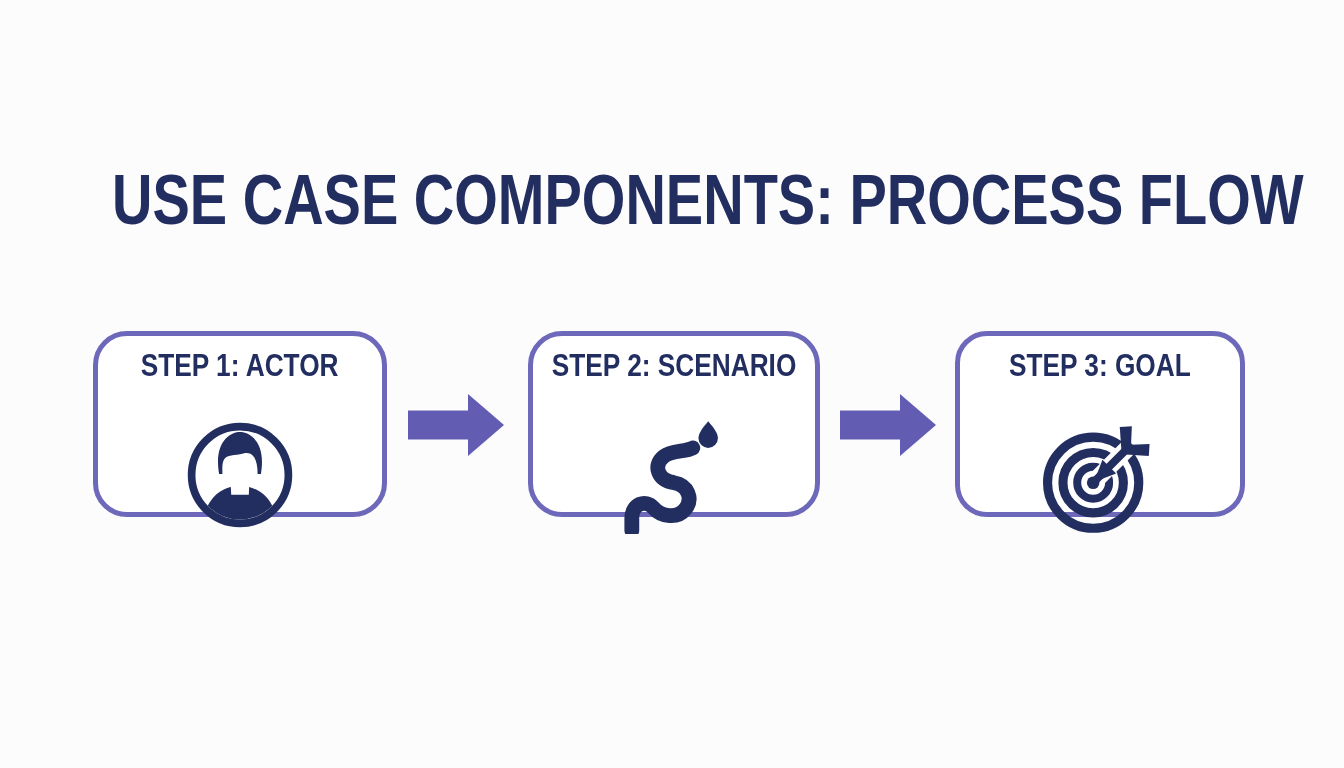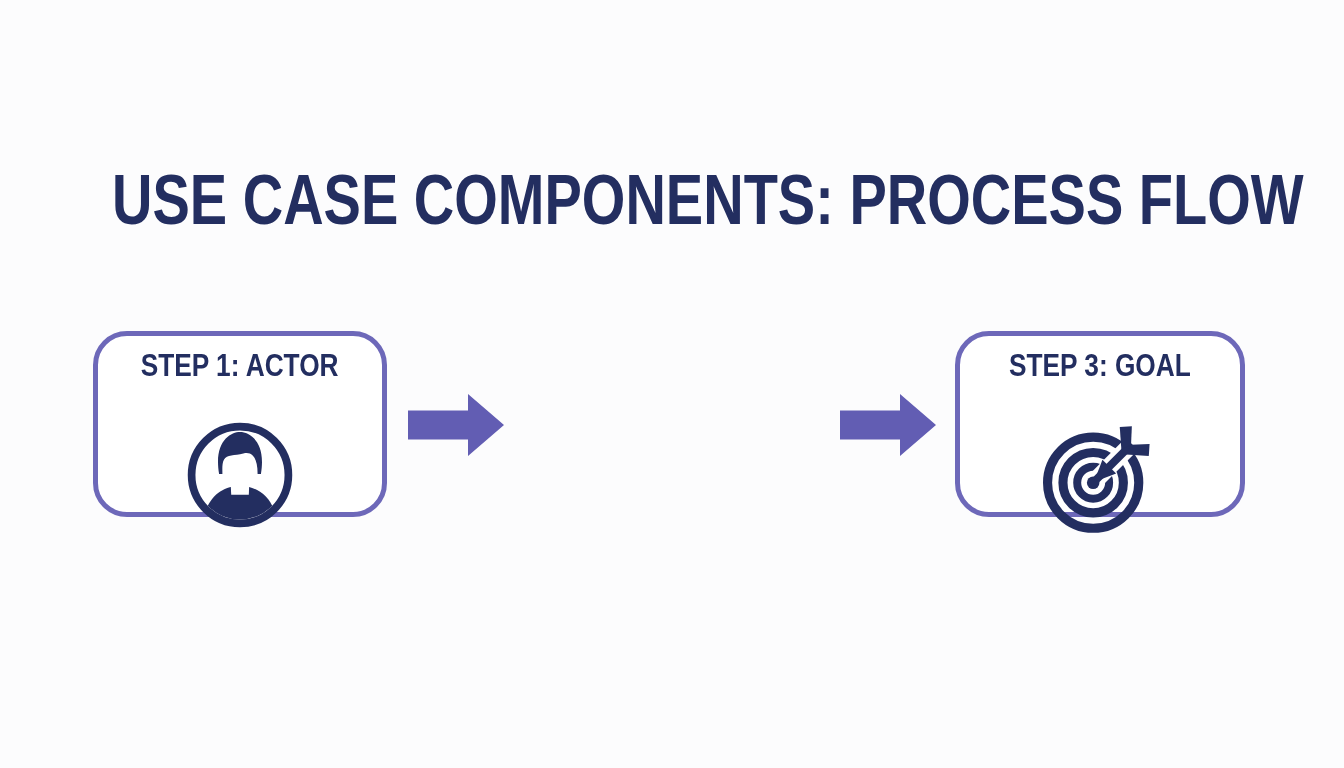--- a/index.html
+++ b/index.html
@@ -37,21 +37,21 @@
     border: 5px solid var(--border-purple);
     border-radius: 34px;
     background: var(--card-background);
     display: flex;
     flex-direction: column;
     align-items: center;
     gap: 43px;
   }
   .card-1 { left: 93px;  width: 294px; }
   .card-2 { left: 528px; width: 292px; }
-  .card-3 { left: 955px; width: 290px; }
+  .card-3 { left: 955px; width: 290px; border-radius: 32px; }
 
   .card .label {
     margin-top: 11px;
     font-size: 32px;
     font-weight: bold;
     line-height: 36px;
     color: var(--navy);
     white-space: nowrap;
     transform: scaleX(0.82);
     transform-origin: center;
@@ -98,20 +98,29 @@
       </svg>
     </div>
   </div>
 
   <div class="flow-arrow flow-arrow-1">
     <svg viewBox="0 0 96 62" width="96" height="62" aria-hidden="true">
       <polygon class="arrow-fill" points="0,16.5 60,16.5 60,0 96,31 60,62 60,45.5 0,45.5"></polygon>
     </svg>
   </div>
 
+  <div class="card card-2">
+    <div class="label">STEP 2: SCENARIO</div>
+    <div class="iconwrap">
+      <svg viewBox="0 0 100 100" width="114" height="114" aria-hidden="true">
+        <path class="ink-stroke" fill="none" stroke-width="13" stroke-linecap="round" stroke-linejoin="round" d="M13 97 L13 86 C13 74 25 69 32 77 C39 85 53 87 60 78 C67 69 62 57 50 55 C36 53 31 40 41 32 C48 26.5 60 28 66.5 24.5"></path>
+        <path class="ink-fill" d="M80 1 C85.5 7.5 88.5 11.5 88.5 16 A8.5 8.5 0 0 1 71.5 16 C71.5 11.5 74.5 7.5 80 1 Z"></path>
+      </svg>
+    </div>
+  </div>
 
   <div class="flow-arrow flow-arrow-2">
     <svg viewBox="0 0 96 62" width="96" height="62" aria-hidden="true">
       <polygon class="arrow-fill" points="0,16.5 60,16.5 60,0 96,31 60,62 60,45.5 0,45.5"></polygon>
     </svg>
   </div>
 
   <div class="card card-3">
     <div class="label">STEP 3: GOAL</div>
     <div class="iconwrap">

